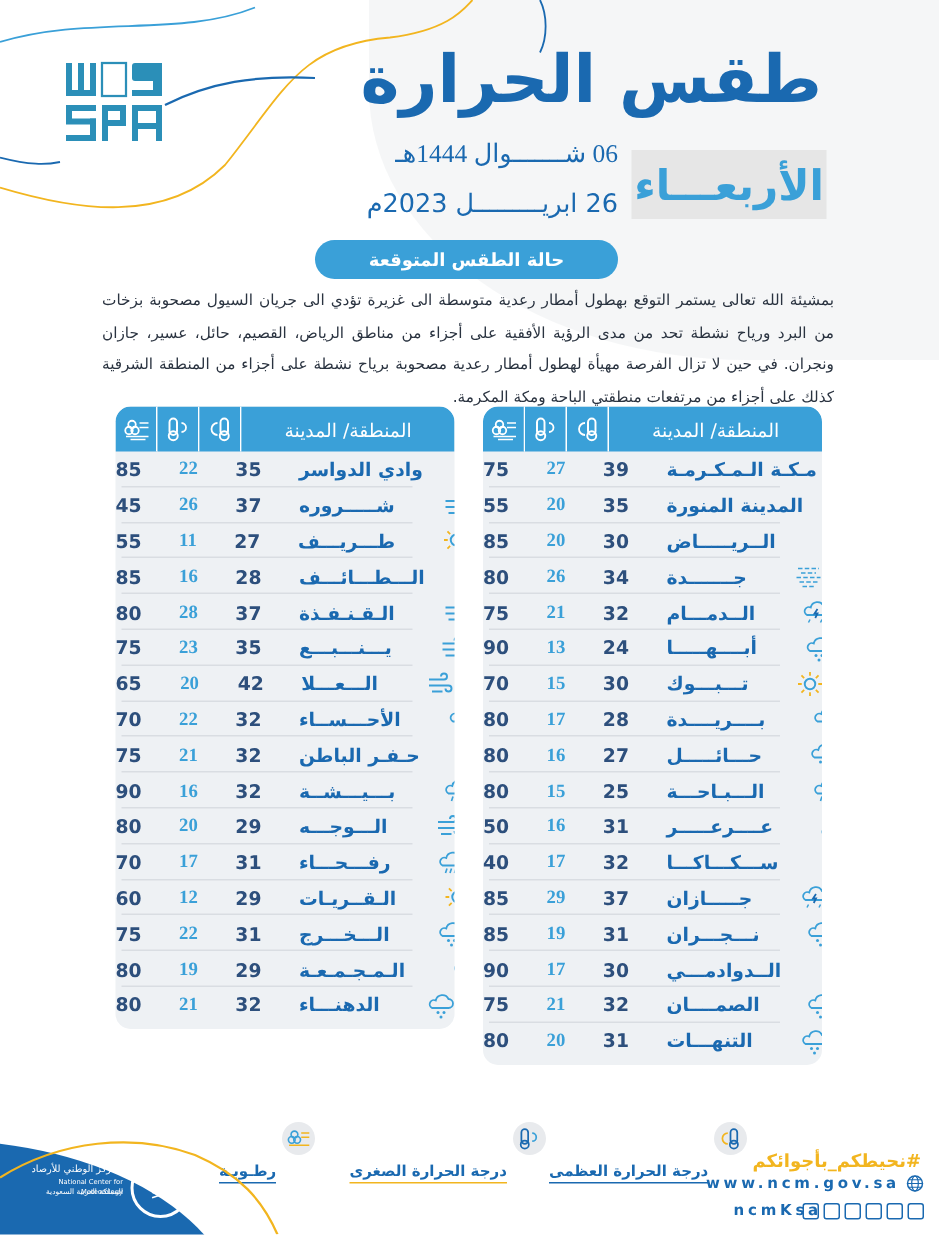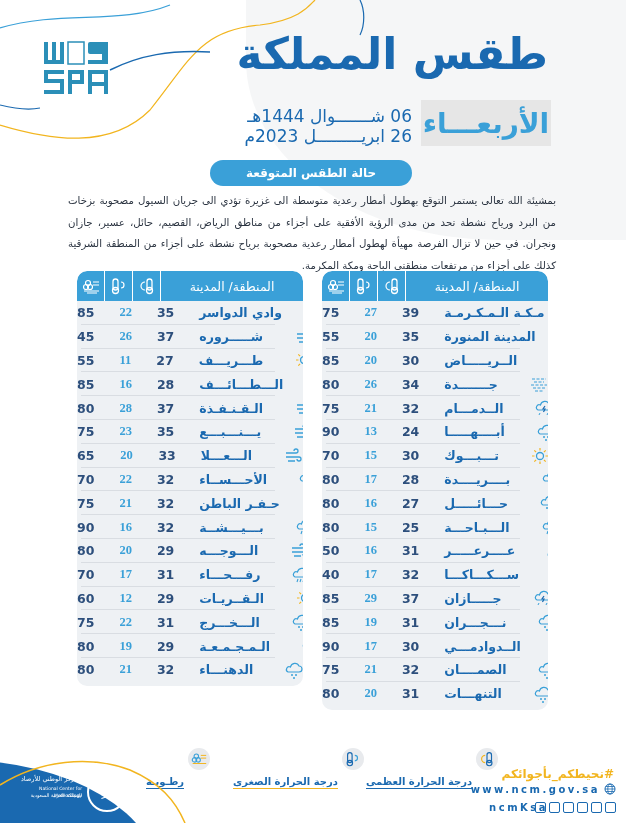--- a/index.html
+++ b/index.html
@@ -3,21 +3,21 @@
 <meta charset="utf-8">
 <style>
   html,body{margin:0;padding:0;}
   body{width:626px;height:823px;position:relative;overflow:hidden;background:#ffffff;font-family:"DejaVu Sans",sans-serif;}
   .bg-blob{position:absolute;right:-40px;top:-60px;width:420px;height:300px;background:#eef0f2;border-radius:0 0 0 60%;opacity:.6;}
   .waves{position:absolute;left:0;top:0;width:626px;height:180px;}
   .logo{position:absolute;left:42px;top:40px;width:70px;height:56px;}
   .title{position:absolute;right:78px;top:28px;font-size:44px;font-weight:bold;color:#1a69b0;direction:rtl;letter-spacing:0;}
   .day-box{position:absolute;left:421px;top:100px;width:130px;height:46px;background:#e6e6e6;color:#3aa0d8;font-size:28px;font-weight:bold;display:flex;align-items:center;justify-content:center;direction:rtl;}
   .date-line{position:absolute;right:214px;font-size:17px;color:#1a69b0;direction:rtl;white-space:nowrap;}
-  .date1{top:106px;}
+  .date1{top:92px;font-family:Liberation Serif, serif;}
   .date2{top:126px;}
   .section-pill{position:absolute;left:210px;top:160px;width:202px;height:26px;background:#3aa0d8;border-radius:13px;color:#ffffff;font-size:12px;font-weight:bold;display:flex;align-items:center;justify-content:center;direction:rtl;}
   .desc{position:absolute;left:68px;top:190px;width:488px;font-size:10.2px;line-height:21.5px;color:#2a3340;direction:rtl;text-align:justify;}
   .table{position:absolute;width:226px;background:#eef1f4;border-radius:10px;overflow:hidden;}
   .table.right{left:322px;top:271px;}
   .table.left{left:77px;top:271px;}
   .thead{height:30px;display:flex;direction:ltr;}
   .th{background:#3aa0d8;color:#fff;display:flex;align-items:center;justify-content:center;border-right:1.5px solid #fff;}
   .th:last-child{border-right:none;}
   .th.n{width:27px;}
@@ -87,21 +87,21 @@
       <rect x="26" y="30" width="16" height="4"></rect>
       <rect x="38" y="30" width="4" height="14"></rect>
       <rect x="26" y="40" width="16" height="4"></rect>
     <rect x="46" y="30" width="4" height="24"></rect>
       <rect x="62" y="30" width="4" height="24"></rect>
       <rect x="46" y="30" width="20" height="4"></rect>
       <rect x="46" y="42" width="20" height="4"></rect>
   </g>
 </svg>
 
-<div class="title">طقس المملكة</div>
+<div class="title">طقس الحرارة</div>
 <div class="day-box">الأربعـــاء</div>
 <div class="date-line date1">06 شـــــــوال 1444هـ</div>
 <div class="date-line date2">26 ابريـــــــــل 2023م</div>
 
 <div class="section-pill">حالة الطقس المتوقعة</div>
 <div class="desc">بمشيئة الله تعالى يستمر التوقع بهطول أمطار رعدية متوسطة الى غزيرة تؤدي الى جريان السيول مصحوبة بزخات من البرد ورياح نشطة تحد من مدى الرؤية الأفقية على أجزاء من مناطق الرياض، القصيم، حائل، عسير، جازان ونجران. في حين لا تزال الفرصة مهيأة لهطول أمطار رعدية مصحوبة برياح نشطة على أجزاء من المنطقة الشرقية كذلك على أجزاء من مرتفعات منطقتي الباحة ومكة المكرمة.</div>
 
 <div class="table right">
   <div class="thead">
     <div class="th n first">
@@ -446,21 +446,21 @@
         <div class="city">يـــنـــبـــع</div>
         <div class="wicon">
           <svg viewBox="0 0 20 20">
             <path d="M3 7h10a2 2 0 1 0-2-2M3 11h13a2 2 0 1 1-2 2M5 15h7" stroke="#3aa0d8" stroke-width="1.3" fill="none"></path>
           </svg>
         </div>
       </div>
       <div class="row">
         <div class="cell hum">65</div>
         <div class="cell tmin">20</div>
-        <div class="cell tmax">33</div>
+        <div class="cell tmax">42</div>
         <div class="city">الـــعـــلا</div>
         <div class="wicon">
           <svg viewBox="0 0 20 20">
             <path d="M3 7h10a2 2 0 1 0-2-2M3 11h13a2 2 0 1 1-2 2M5 15h7" stroke="#3aa0d8" stroke-width="1.3" fill="none"></path>
           </svg>
         </div>
       </div>
       <div class="row">
         <div class="cell hum">70</div>
         <div class="cell tmin">22</div>

